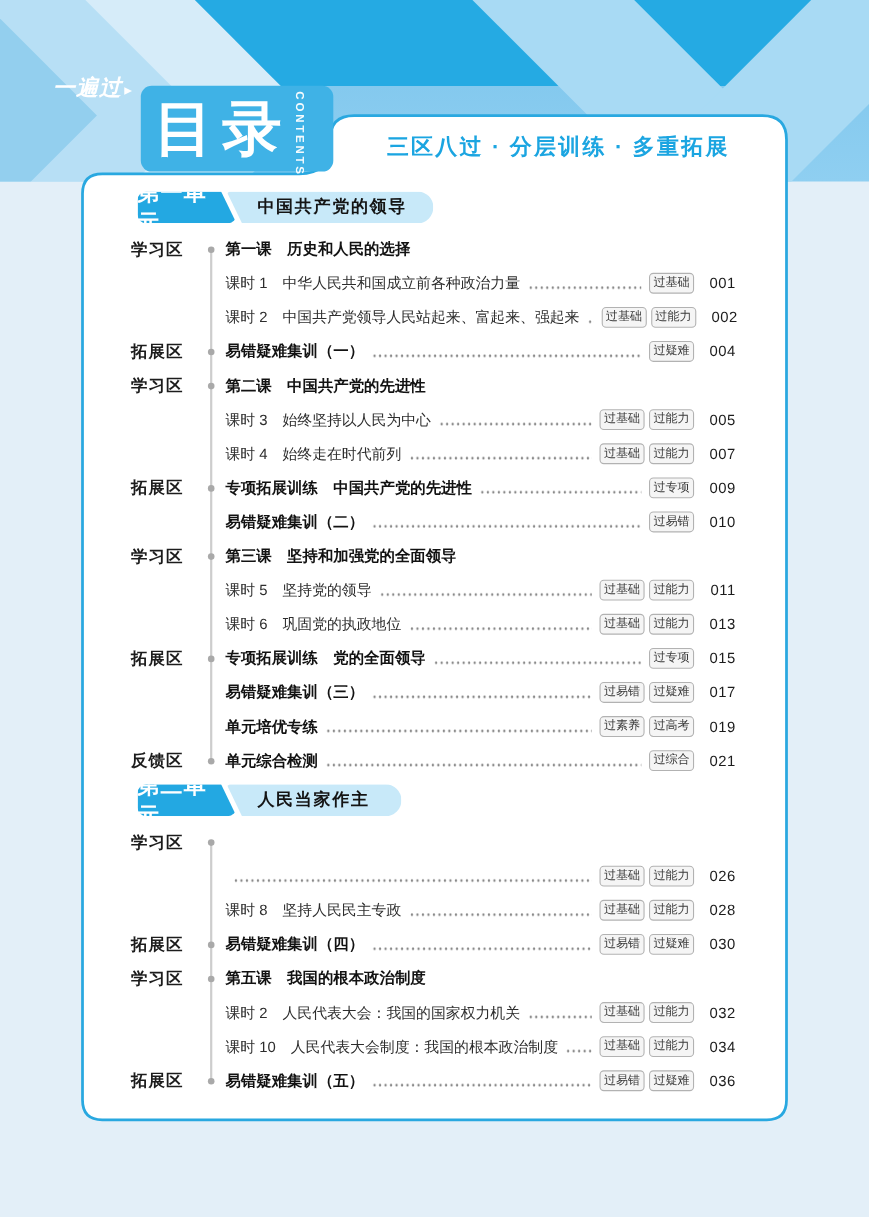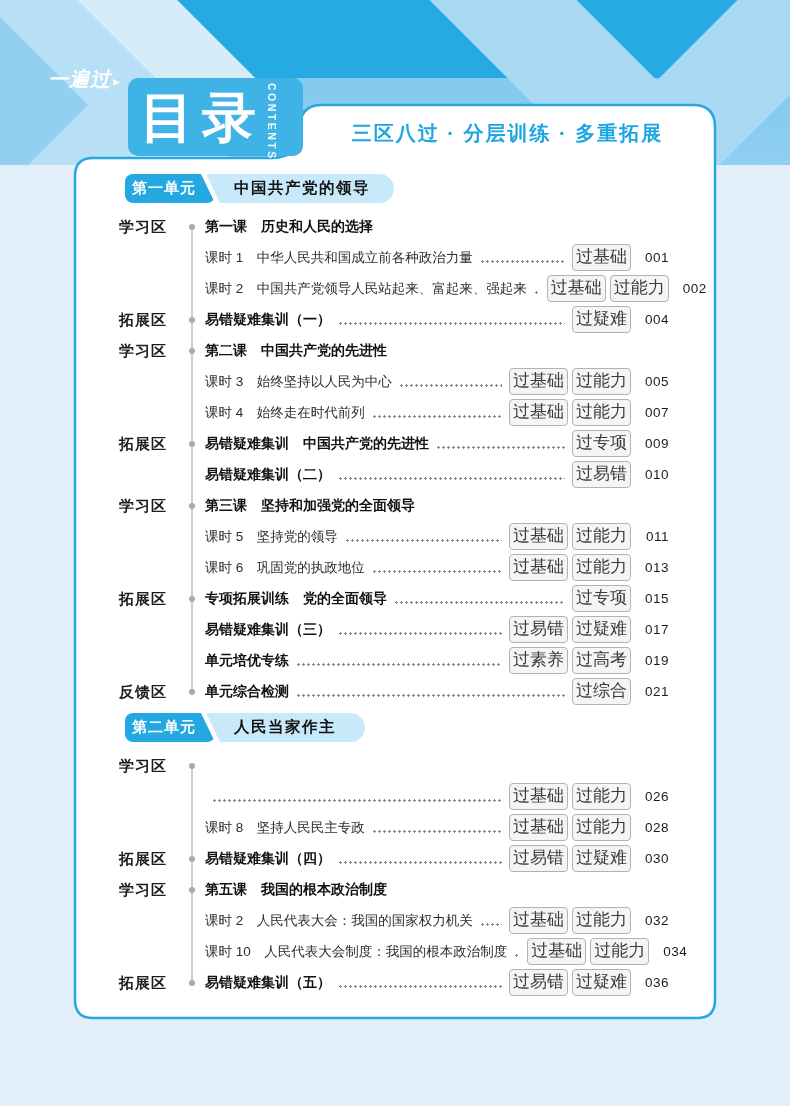--- a/index.html
+++ b/index.html
@@ -54,21 +54,21 @@
   .unit { position:relative; }
   .unit-badge {
     position:relative; height:29px; margin-left:10px; margin-bottom:8px;
     display:inline-block; min-width:240px;
   }
   .unit2 .unit-badge { margin-top:6px; }
   .badge-blue {
     position:absolute; left:0; top:0; bottom:0; width:90px; z-index:2;
     background:#23a8e2; border-radius:8px;
     clip-path:polygon(0 0, 76px 0, 90px 100%, 0 100%);
-    color:#fff; font-weight:bold; font-size:15px; letter-spacing:1px;
+    color:#fff; font-weight:bold; font-size:20px; letter-spacing:1px;
     display:flex; align-items:center; justify-content:center;
     padding-right:12px; box-sizing:border-box;
   }
   .badge-light {
     margin-left:81px; height:29px; background:#c8e9f9;
     border-radius:4px 15px 15px 4px;
     clip-path:polygon(0 0, 100% 0, 100% 100%, 14px 100%);
     display:flex; align-items:center; font-weight:bold; font-size:15.5px;
     color:#141414; padding:0 24px 0 28px; letter-spacing:1.5px; white-space:nowrap;
   }
@@ -86,21 +86,21 @@
   .row-text { font-size:13.5px; color:#2d2d2d; white-space:nowrap; flex-shrink:0; }
   .row.bold .row-text { font-weight:bold; font-size:14px; color:#121212; }
   .leader {
     flex:1 1 6px; min-width:6px; height:3px; margin:0 7px;
     background-image:radial-gradient(circle,#8a8a8a 1.05px,transparent 1.35px);
     background-size:5px 3px; background-repeat:repeat-x; background-position:left center;
     transform:translateY(4px);
   }
   .tags { display:flex; gap:4px; flex-shrink:0; }
   .tag {
-    font-size:17px; color:#3a3a3a; border:1px solid #b2b2b2; background:#f5f5f5;
+    font-size:11px; color:#3a3a3a; border:1px solid #b2b2b2; background:#f5f5f5;
     border-radius:4px; padding:1px 3px; line-height:1.3; white-space:nowrap;
   }
   .page {
     width:30px; flex-shrink:0; text-align:right; font-size:13.5px; color:#1c1c1c;
     margin-left:8px; letter-spacing:.5px;
   }
 </style>
 </head>
 <body>
 
@@ -181,21 +181,21 @@
           <span class="leader"></span>
           <span class="tags">
             <span class="tag">过基础</span>
             <span class="tag">过能力</span>
           </span>
           <span class="page">007</span>
         </div>
         <div class="row bold">
           <span class="zone-label">拓展区</span>
           <span class="zone-dot"></span>
-          <span class="row-text">易错疑难集训　中国共产党的先进性</span>
+          <span class="row-text">专项拓展训练　中国共产党的先进性</span>
           <span class="leader"></span>
           <span class="tags">
             <span class="tag">过专项</span>
           </span>
           <span class="page">009</span>
         </div>
         <div class="row bold">
           <span class="row-text">易错疑难集训（二）</span>
           <span class="leader"></span>
           <span class="tags">

